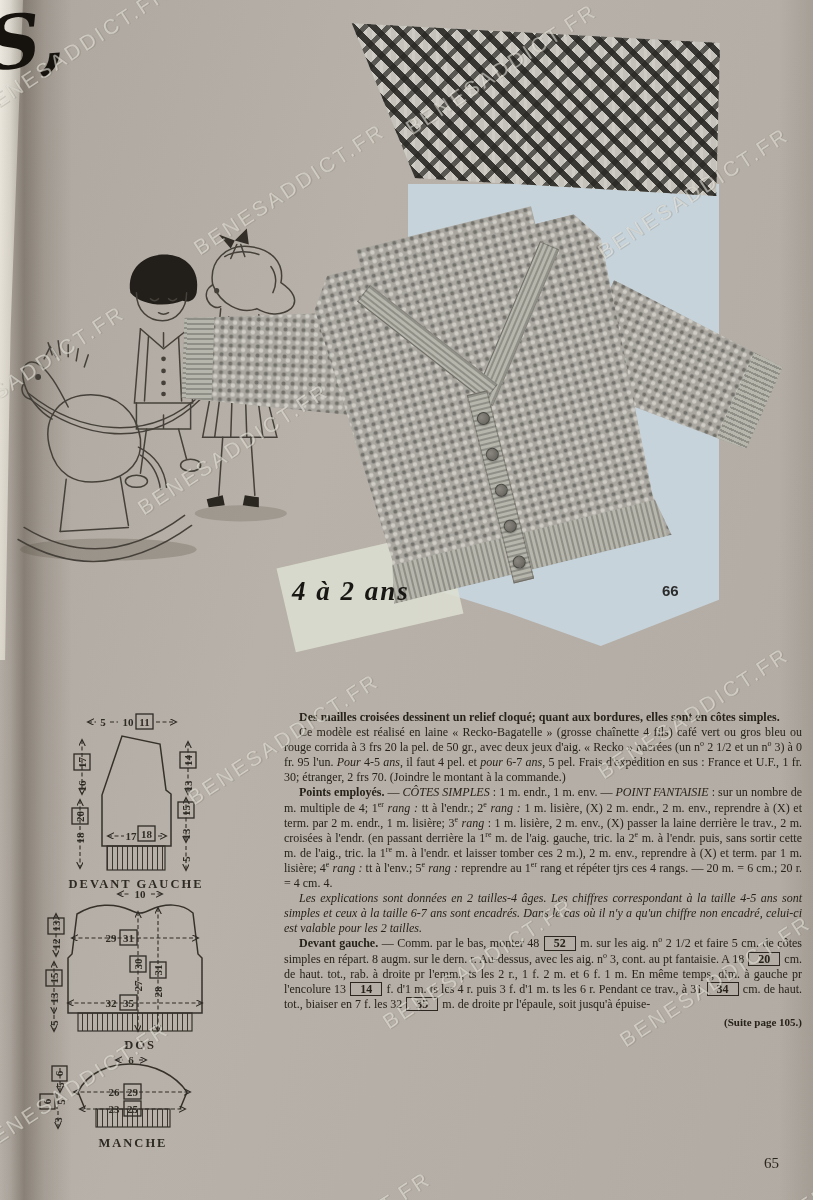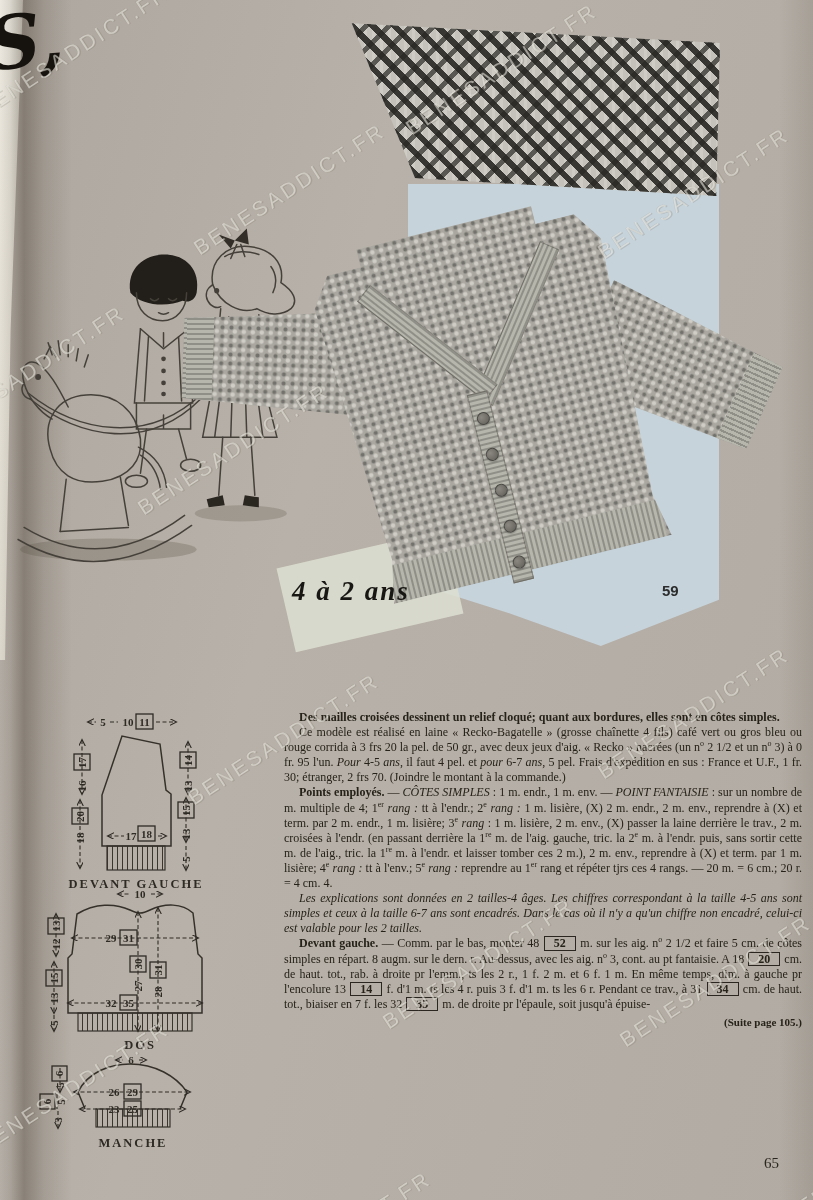--- a/index.html
+++ b/index.html
@@ -176,21 +176,21 @@
     <div class="c-band c-band-l rib-h"></div>
     <div class="c-band c-band-v rib-h"></div>
     <div class="c-btn" style="top:238px"></div>
     <div class="c-btn" style="top:275px"></div>
     <div class="c-btn" style="top:312px"></div>
     <div class="c-btn" style="top:349px"></div>
     <div class="c-btn" style="top:386px"></div>
   </div>
 
   <div class="caption-size">4 à 2 ans</div>
-  <div class="fig-num">59</div>
+  <div class="fig-num">66</div>
 
   <svg class="diag" style="left:30px;top:698px" width="250" height="194" viewBox="0 0 250 194">
     <defs>
       <marker id="arw" markerWidth="7" markerHeight="7" refX="5.5" refY="3" orient="auto-start-reverse">
         <path d="M0,0 L6,3 L0,6" fill="none" stroke="#2e2a24" stroke-width="1"></path>
       </marker>
       <pattern id="h1" width="5" height="8" patternUnits="userSpaceOnUse">
         <path d="M2.5 0 V8" stroke="#3a362e" stroke-width="1"></path>
       </pattern>
     </defs>

